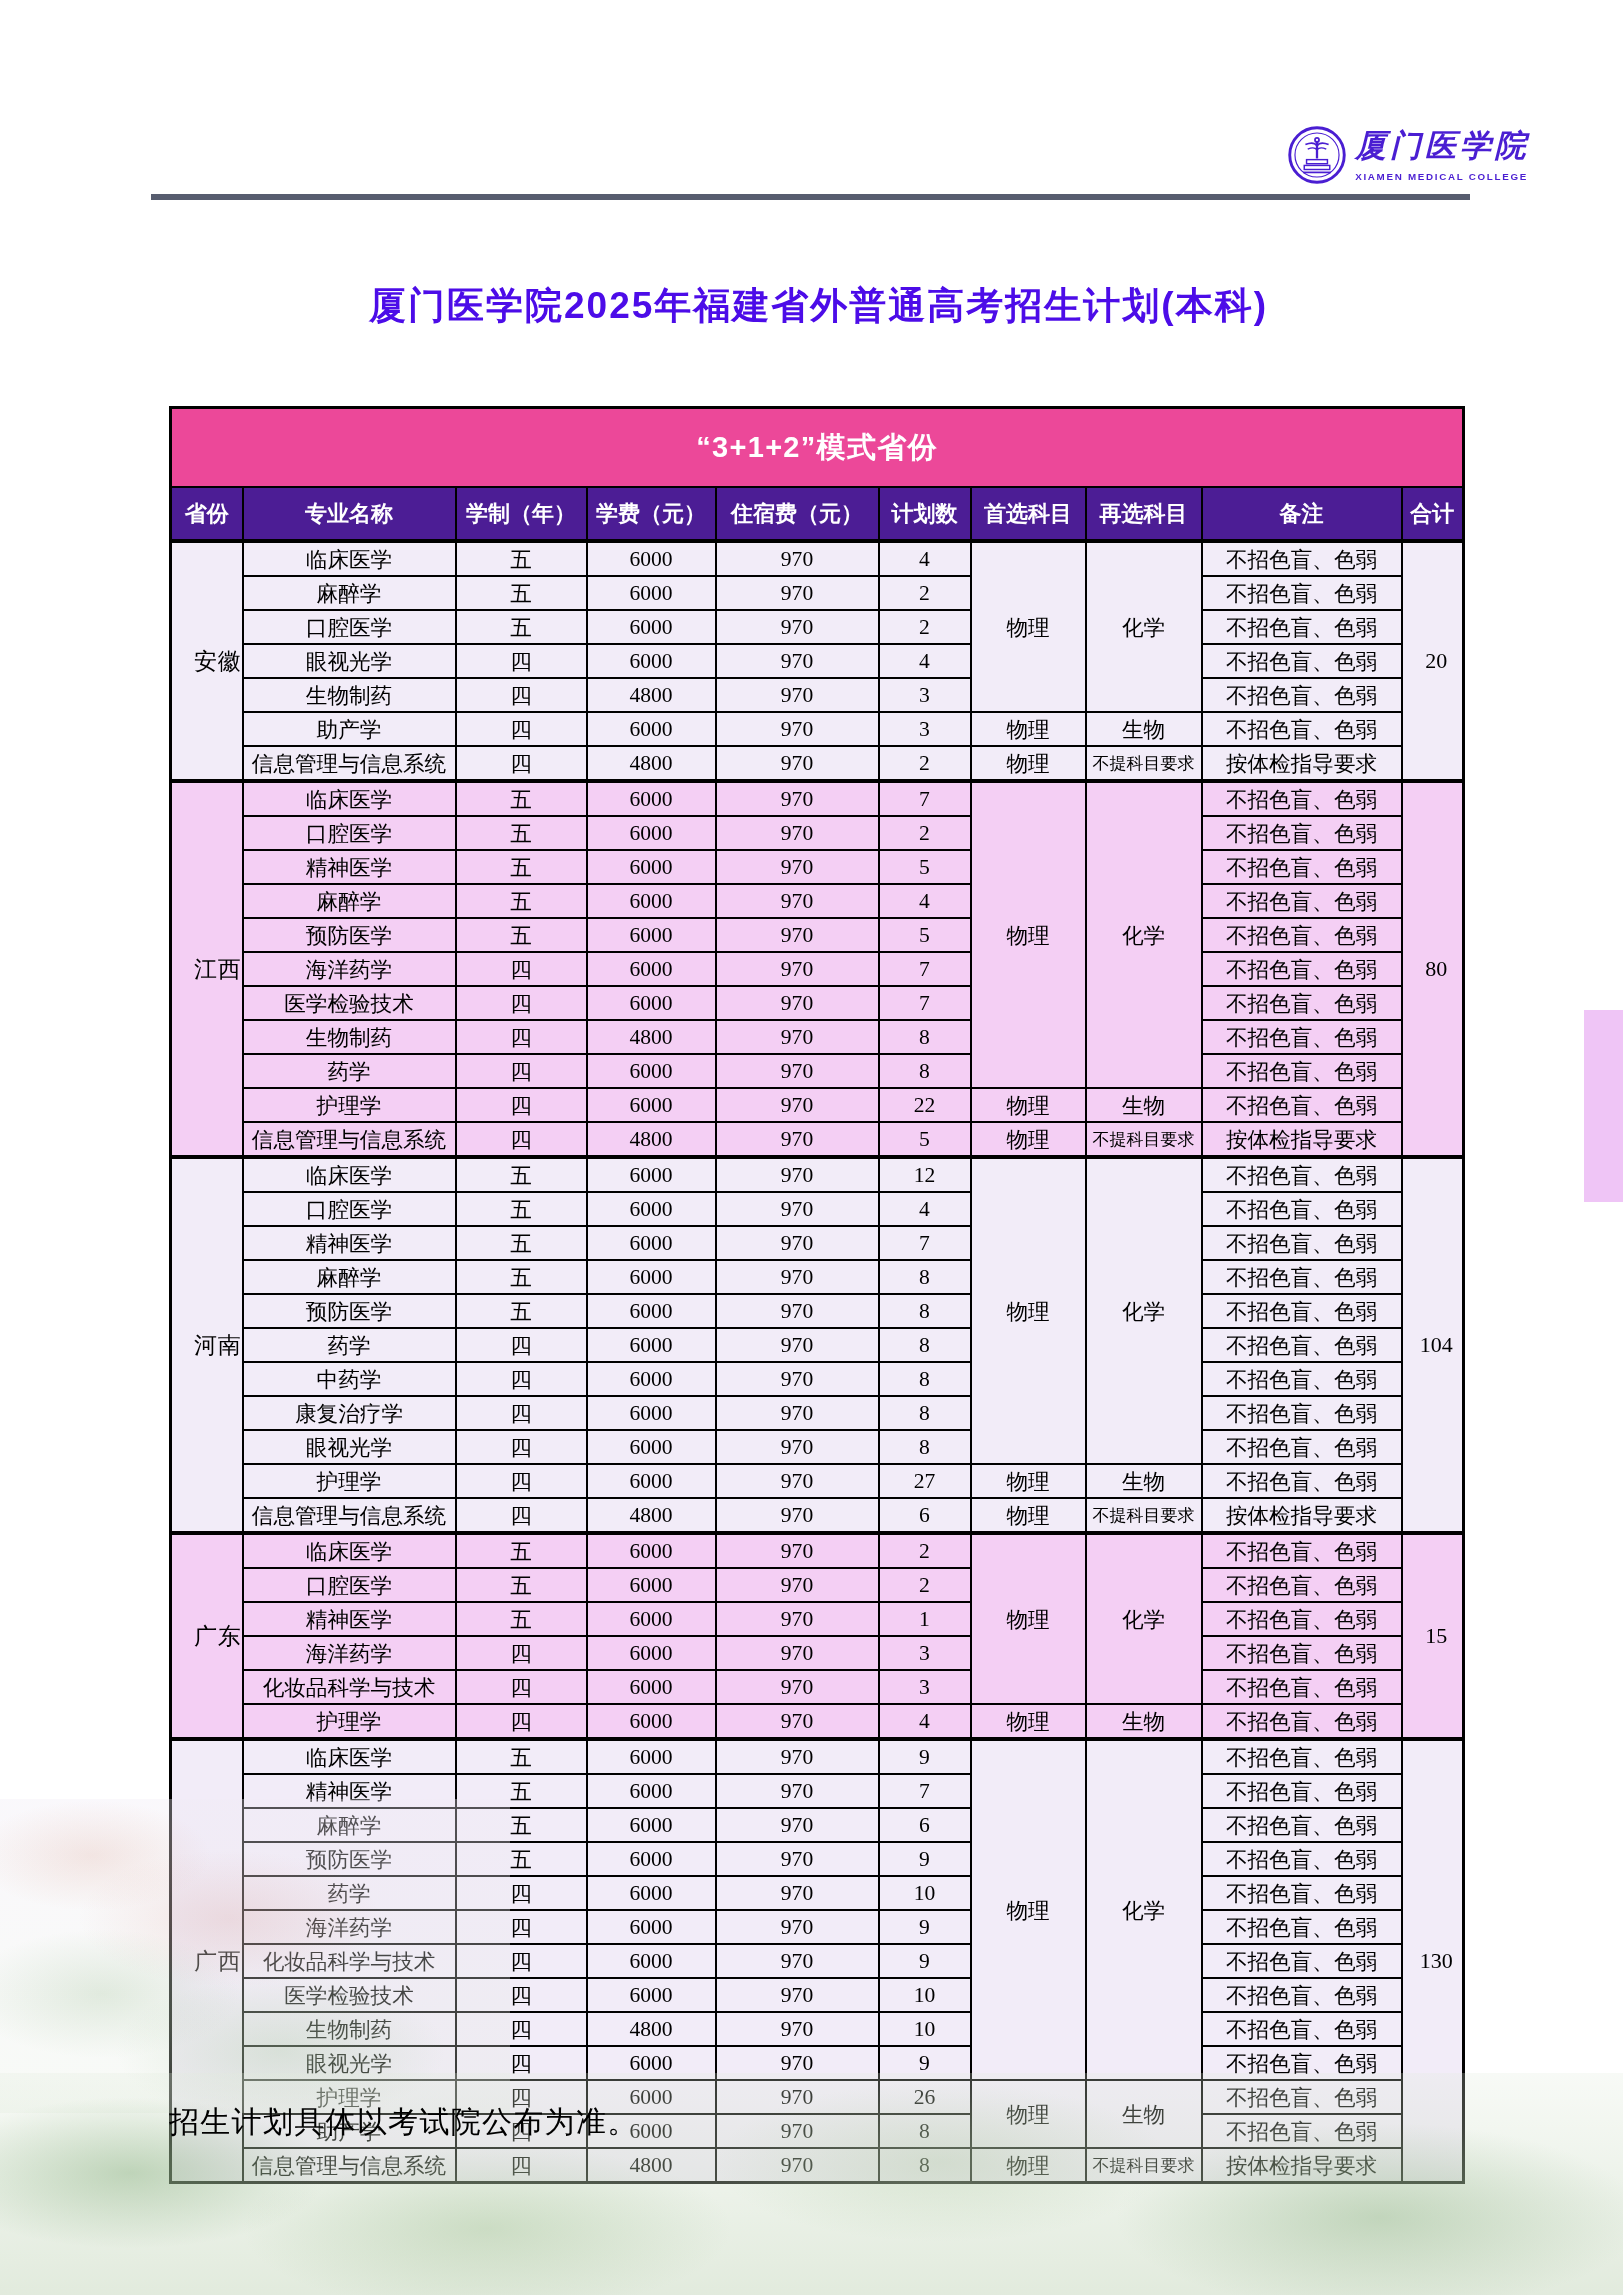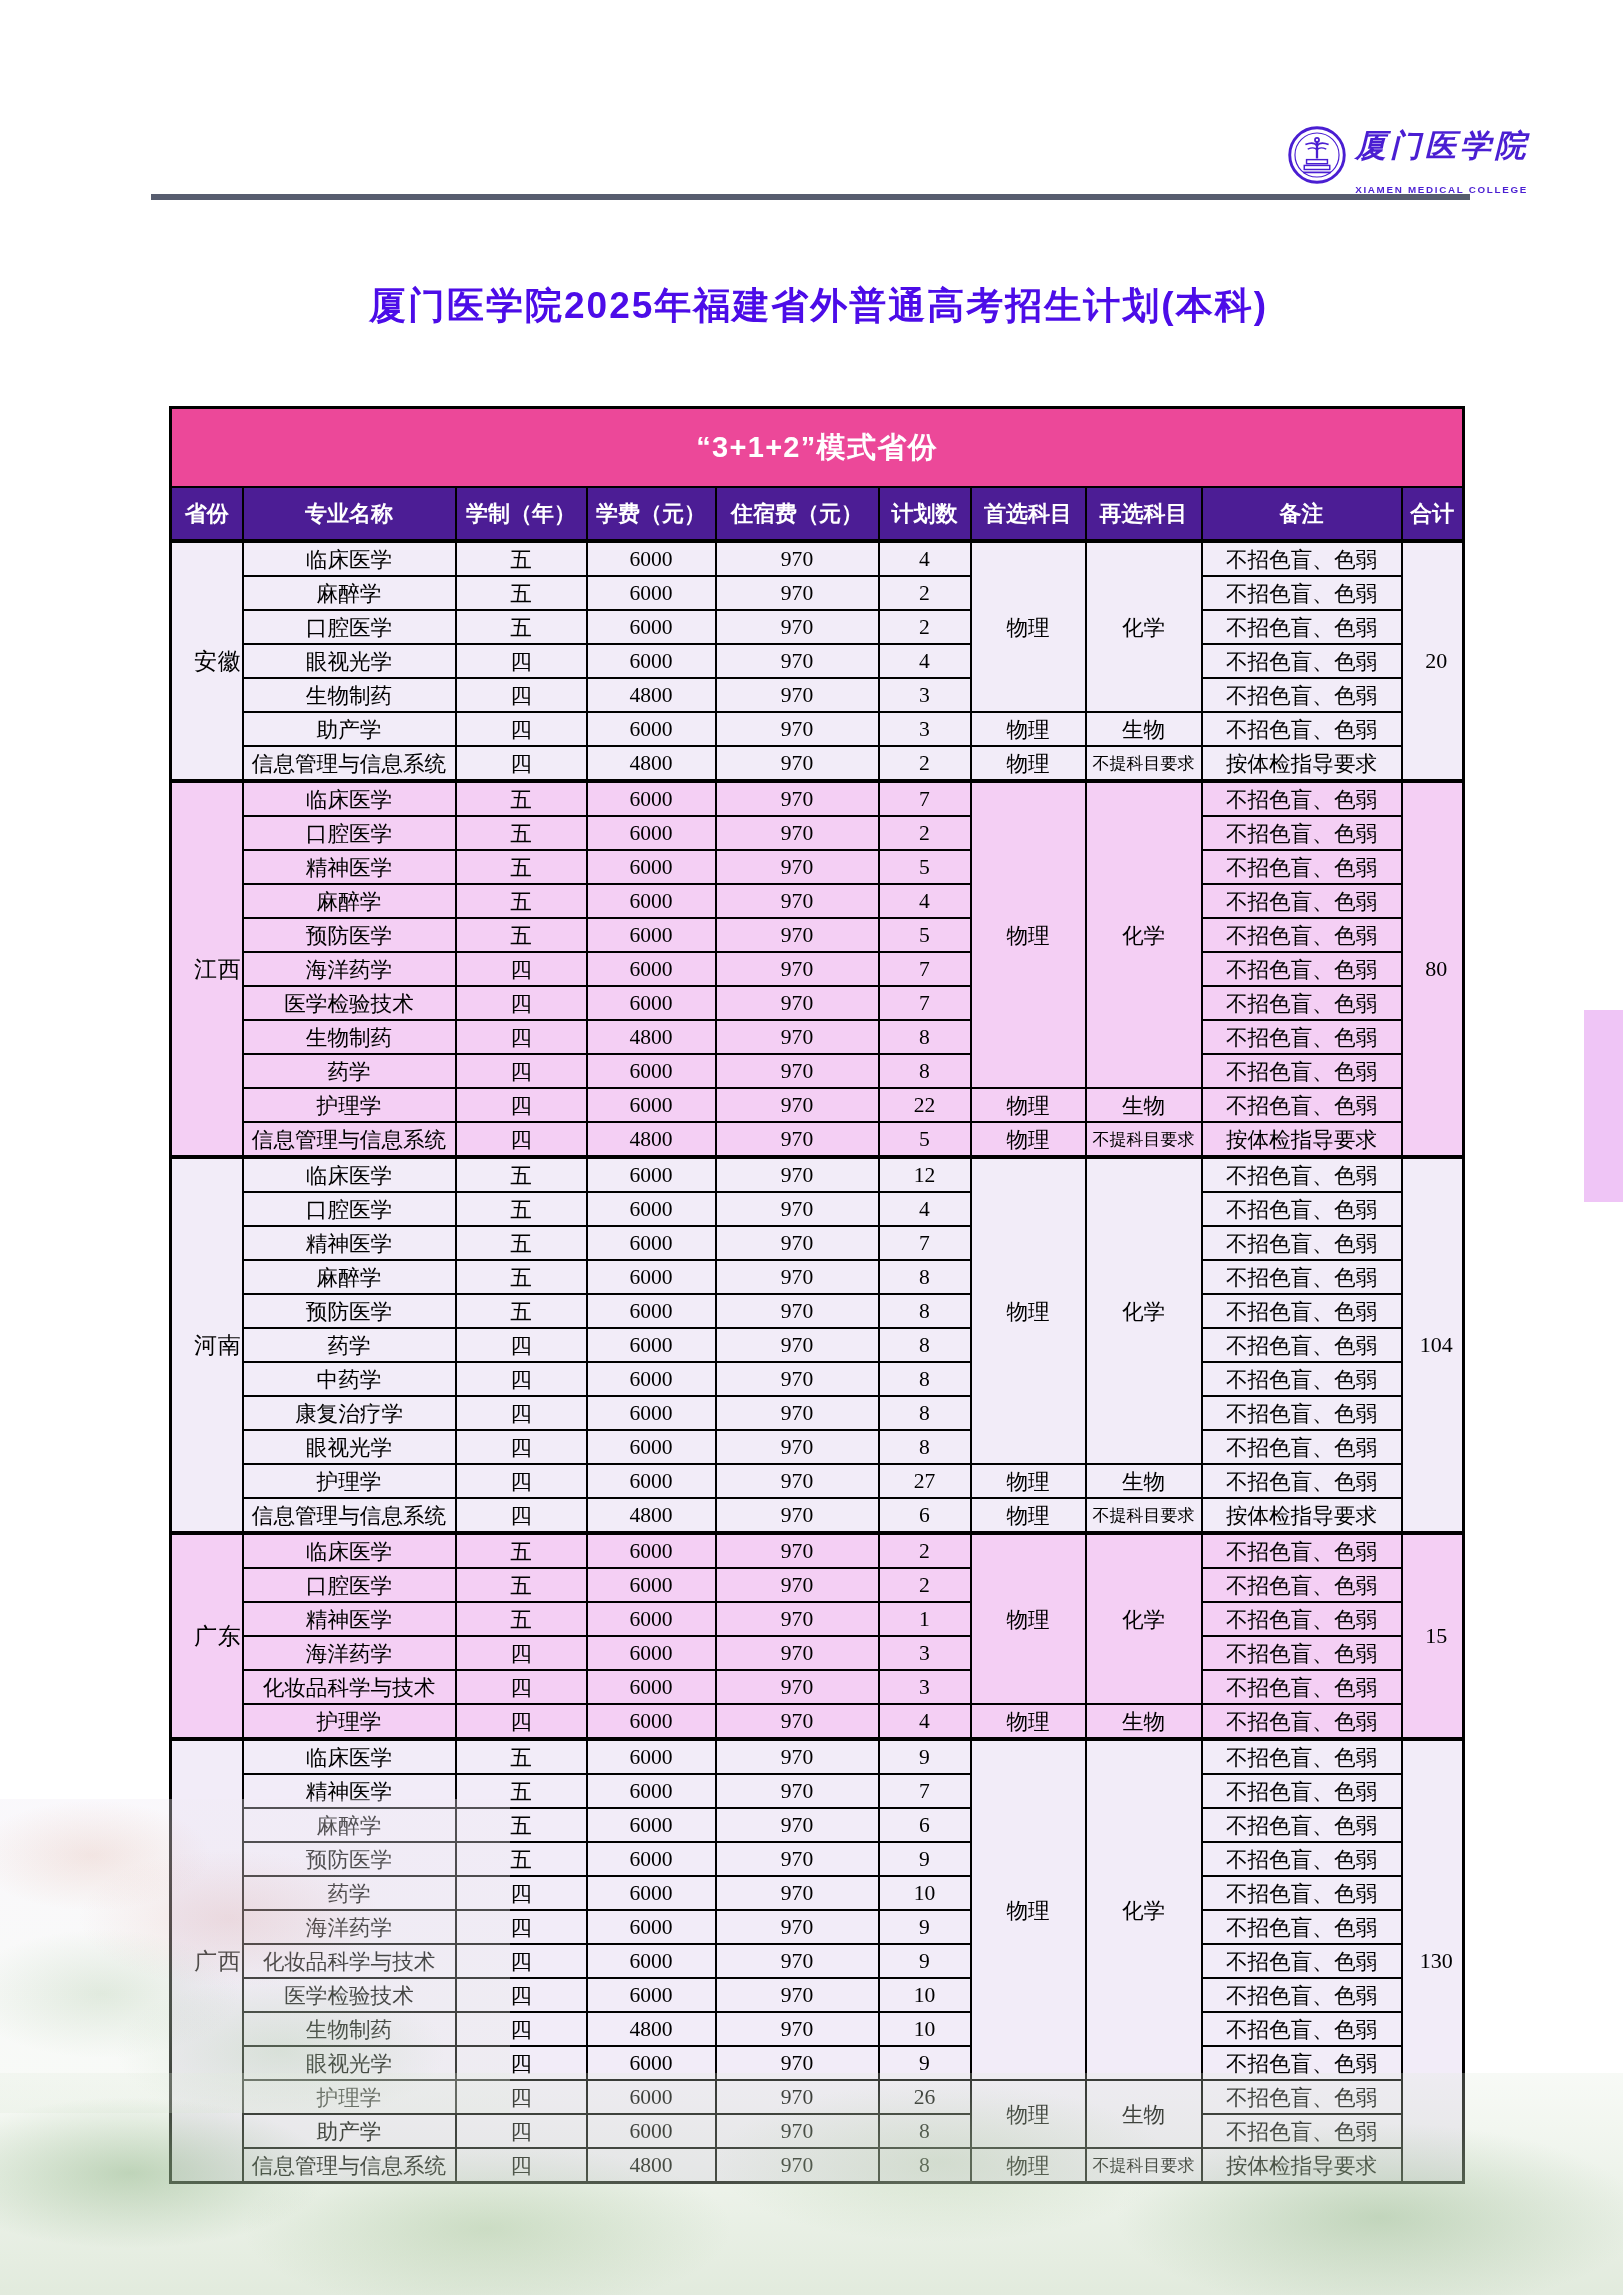--- a/index.html
+++ b/index.html
@@ -19,21 +19,21 @@
   }
   .logo-emblem{width:58px; height:58px; flex:0 0 auto;}
   .logo-text{margin-left:9.2px; display:flex; flex-direction:column;}
   .logo-cn{
     font-family:"Liberation Serif","DejaVu Serif",serif;
     font-size:31px; font-weight:bold; letter-spacing:3.9px; line-height:39px;
     font-style:italic;
   }
   .logo-en{
     font-family:"Liberation Sans","DejaVu Sans",sans-serif;
-    font-size:9.8px; font-weight:bold; letter-spacing:1.7px; margin-top:19px;
+    font-size:9.8px; font-weight:bold; letter-spacing:1.7px; margin-top:6px;
   }
   
   .doc-title{
     position:absolute; left:0; top:274px; width:100%; margin:7px;
     text-align:center;
     font-family:"Liberation Sans","DejaVu Sans",sans-serif;
     font-size:37px; font-weight:bold; letter-spacing:2px; color:#4c0ce8;
   }
   
   .plan-table{
@@ -585,15 +585,16 @@
           <td rowspan="1" class="compact">不提科目要求</td>
           <td>按体检指导要求</td>
         </tr>
       </tbody>
     </table>
 
   <div class="right-bar"></div>
   <div class="photo-left"></div>
   <div class="photo-bottom"></div>
 
+  <p class="footnote">招生计划具体以考试院公布为准。</p>
 
 </div>
 
 
 </body></html>

